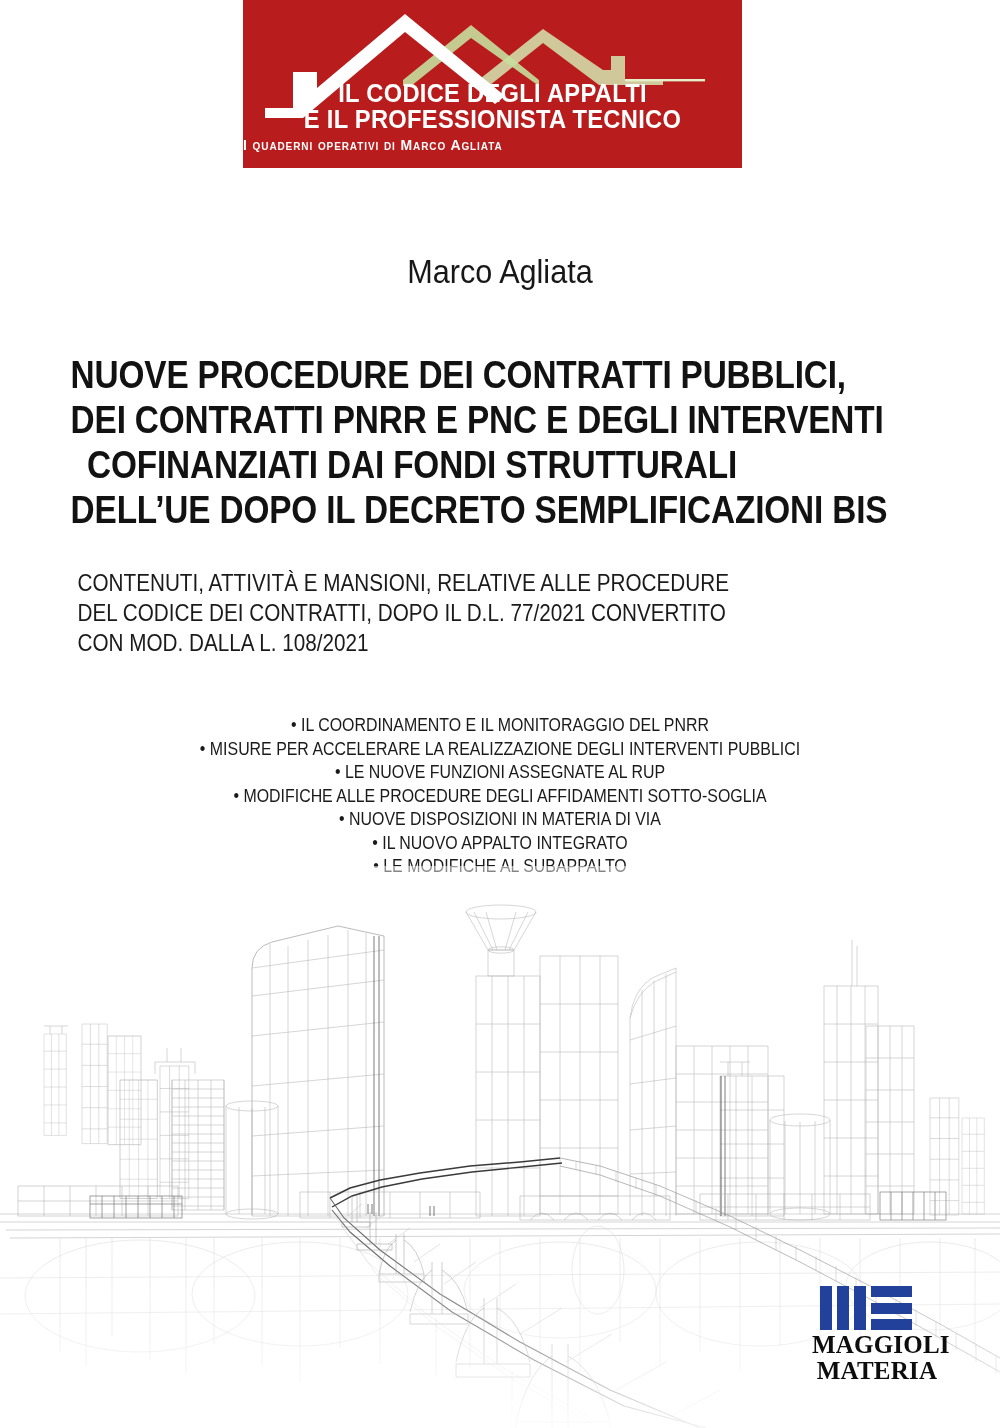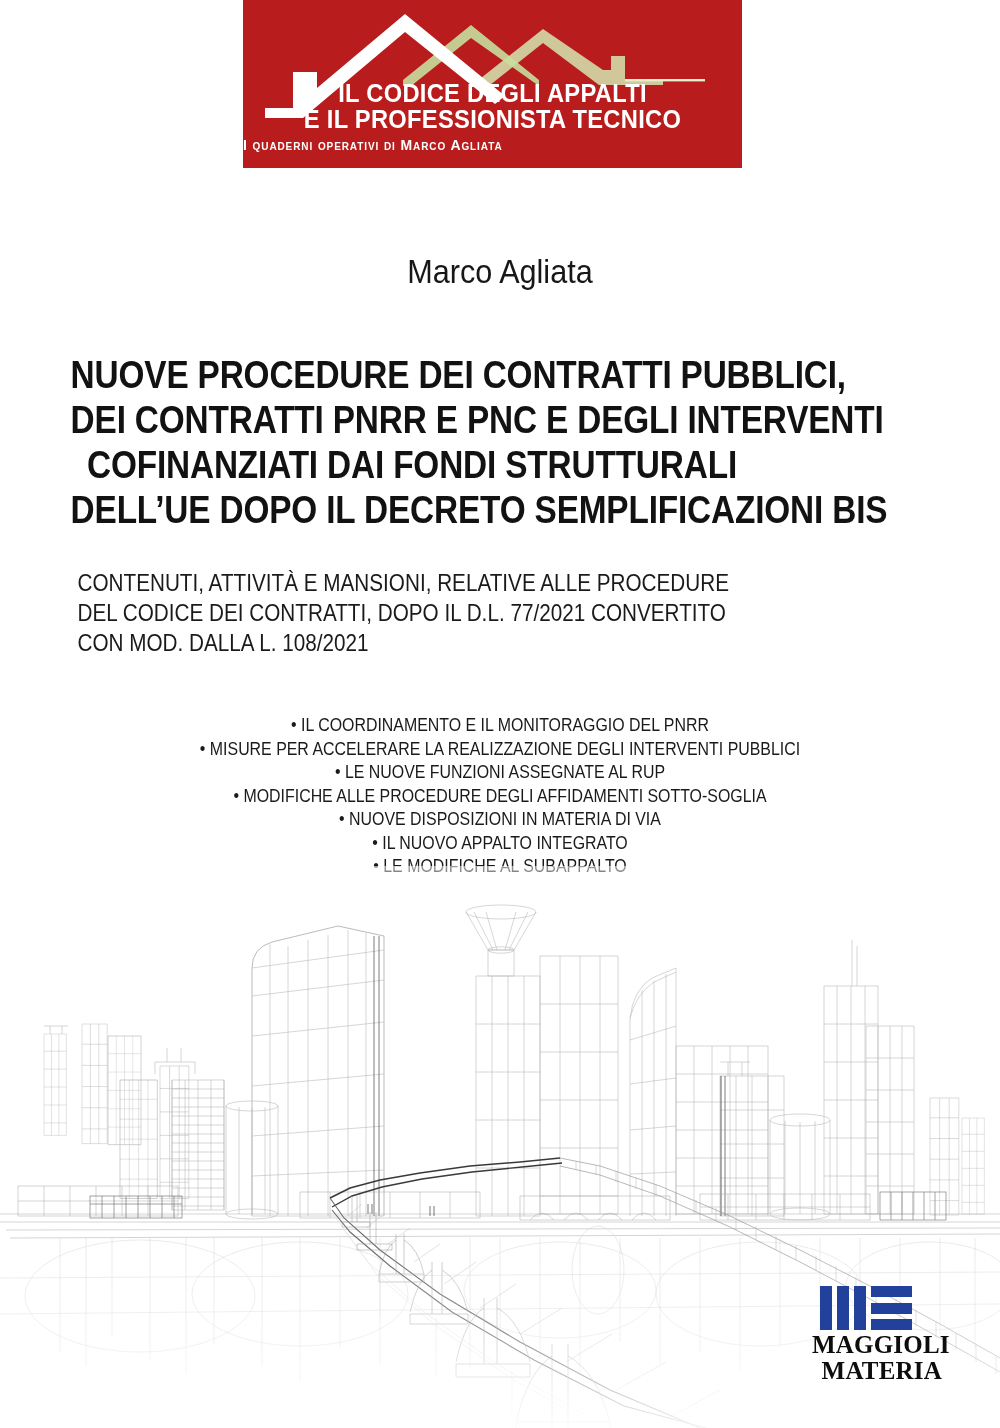--- a/index.html
+++ b/index.html
@@ -195,21 +195,21 @@
     position: absolute;
     left: 0;
     top: 46px;
     width: 130px;
     font-family: "Liberation Serif", serif;
     font-weight: bold;
     font-size: 25px;
     line-height: 26px;
     letter-spacing: 0.2px;
     color: #0d0d0d;
-    text-align: right;
+    text-align: center;
   }
   .pub-name .pn2 { display: block; }
 </style>
 </head>
 <body>
 
 <div class="series-banner">
 
   <svg class="series-logo-svg" viewBox="0 0 499 168" aria-hidden="true">
 

